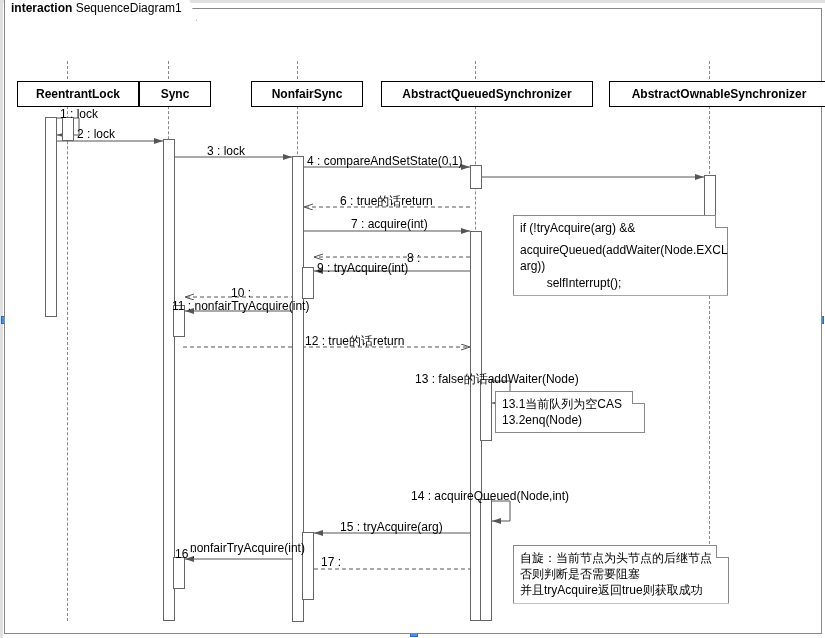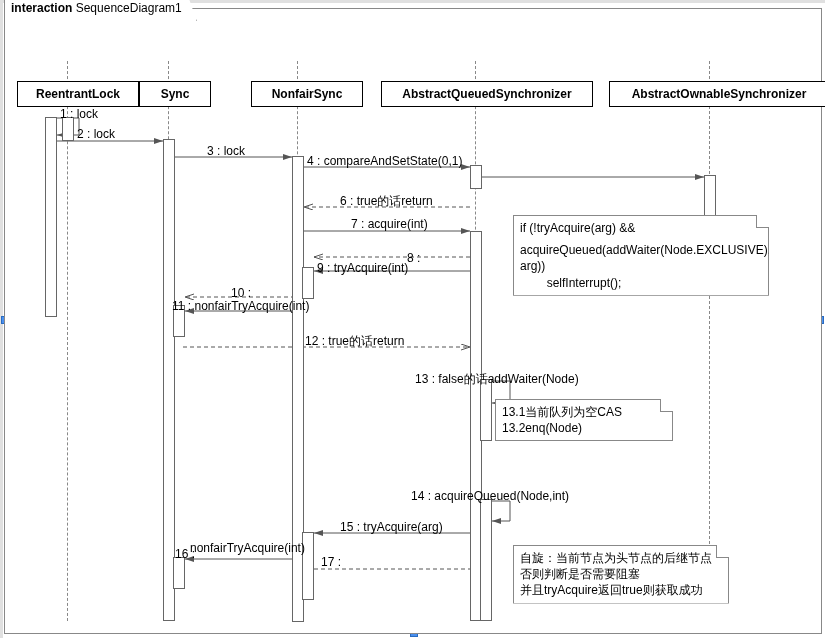--- a/index.html
+++ b/index.html
@@ -121,32 +121,32 @@
       <div class="msg-label" style="left:226px; top:277px;">10 :</div>
       <div class="msg-label" style="left:167px; top:290px;">11 : nonfairTryAcquire(int)</div>
       <div class="msg-label" style="left:300px; top:324px;">12 : true的话return</div>
       <div class="msg-label" style="left:410px; top:362px;">13 : false的话addWaiter(Node)</div>
       <div class="msg-label" style="left:406px; top:480px;">14 : acquireQueued(Node,int)</div>
       <div class="msg-label" style="left:335px; top:511px;">15 : tryAcquire(arg)</div>
       <div class="msg-label" style="left:170px; top:538px;">16 :</div>
       <div class="msg-label" style="left:185px; top:532px;">nonfairTryAcquire(int)</div>
       <div class="msg-label" style="left:316px; top:546px;">17 :</div>
 
-      <div class="note-outer" style="left:508px; top:206px; width:256px;">
+      <div class="note-outer" style="left:508px; top:206px; width:215px;">
         <div class="note-box">
           <div>if (!tryAcquire(arg) &amp;&amp;</div>
           <div style="height:6px;"></div>
           <div>acquireQueued(addWaiter(Node.EXCLUSIVE),</div>
           <div>arg))</div>
           <div style="white-space:pre;">        selfInterrupt();</div>
         </div>
         <div class="note-fold"></div>
       </div>
 
-      <div class="note-outer" style="left:490px; top:390px; width:178px;">
+      <div class="note-outer" style="left:490px; top:382px; width:150px;">
         <div class="note-box">
           <div>13.1当前队列为空CAS</div>
           <div>13.2enq(Node)</div>
         </div>
         <div class="note-fold"></div>
       </div>
 
       <div class="note-outer" style="left:508px; top:536px; width:216px;">
         <div class="note-box">
           <div>自旋：当前节点为头节点的后继节点</div>

